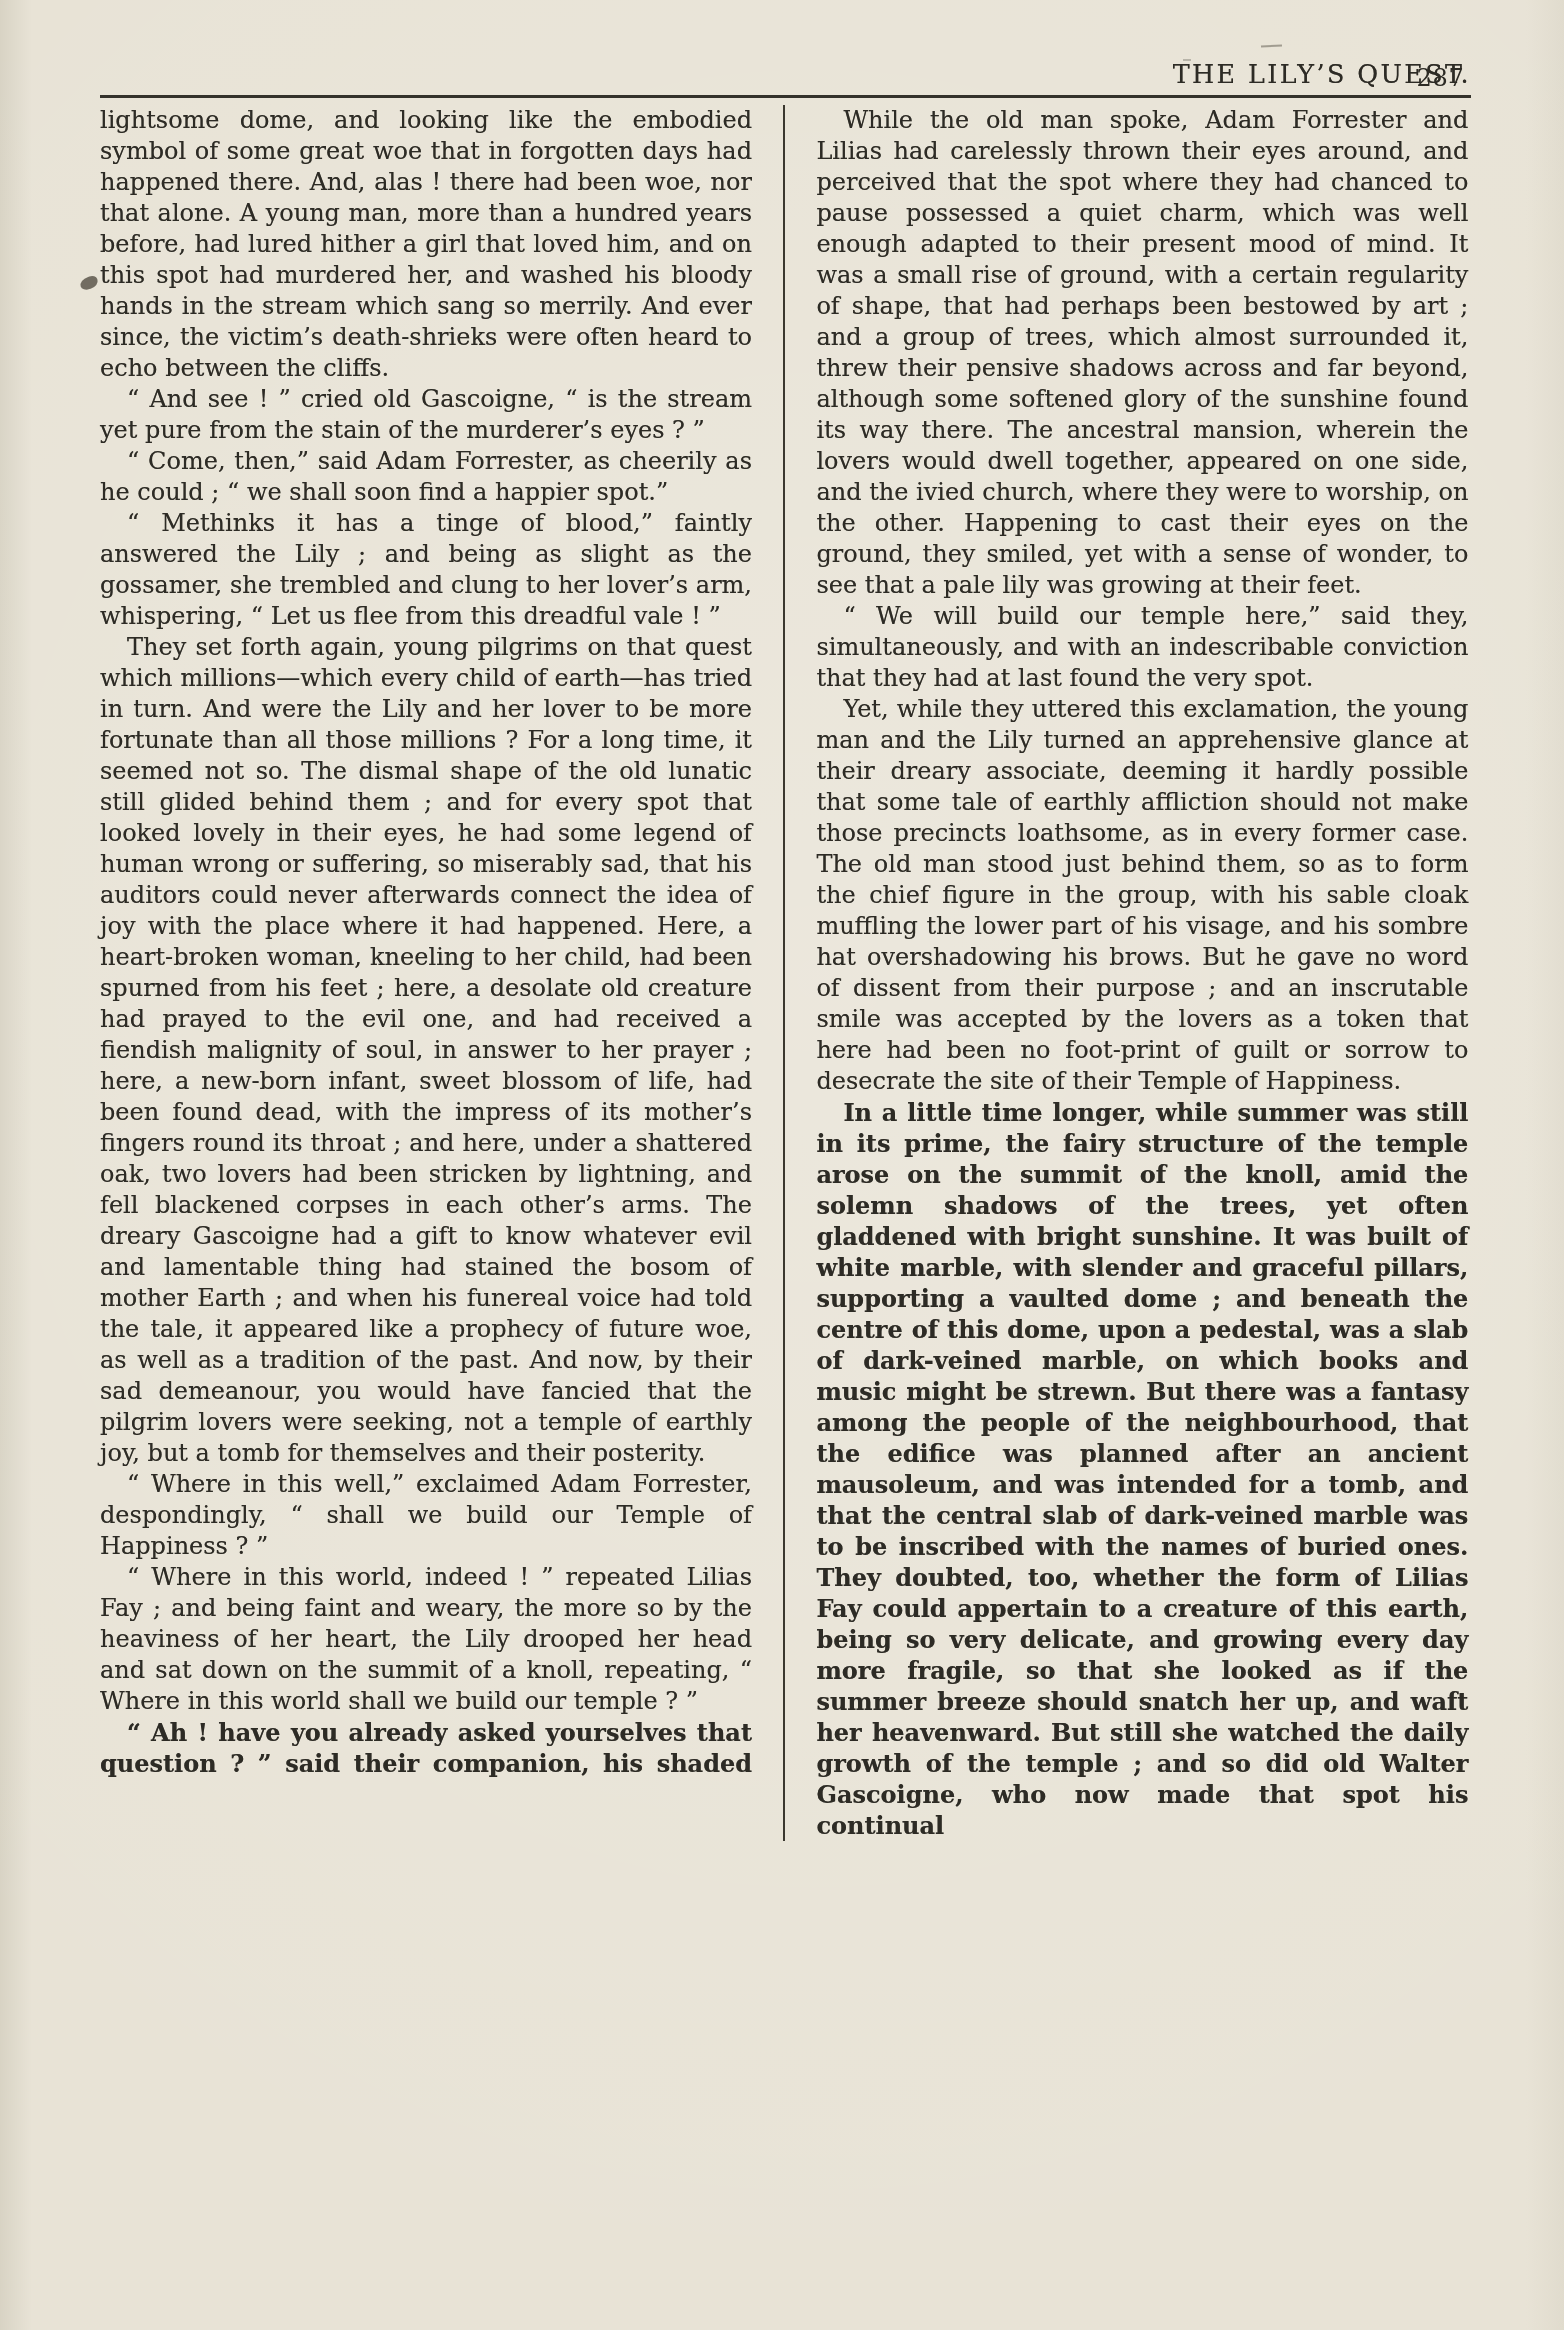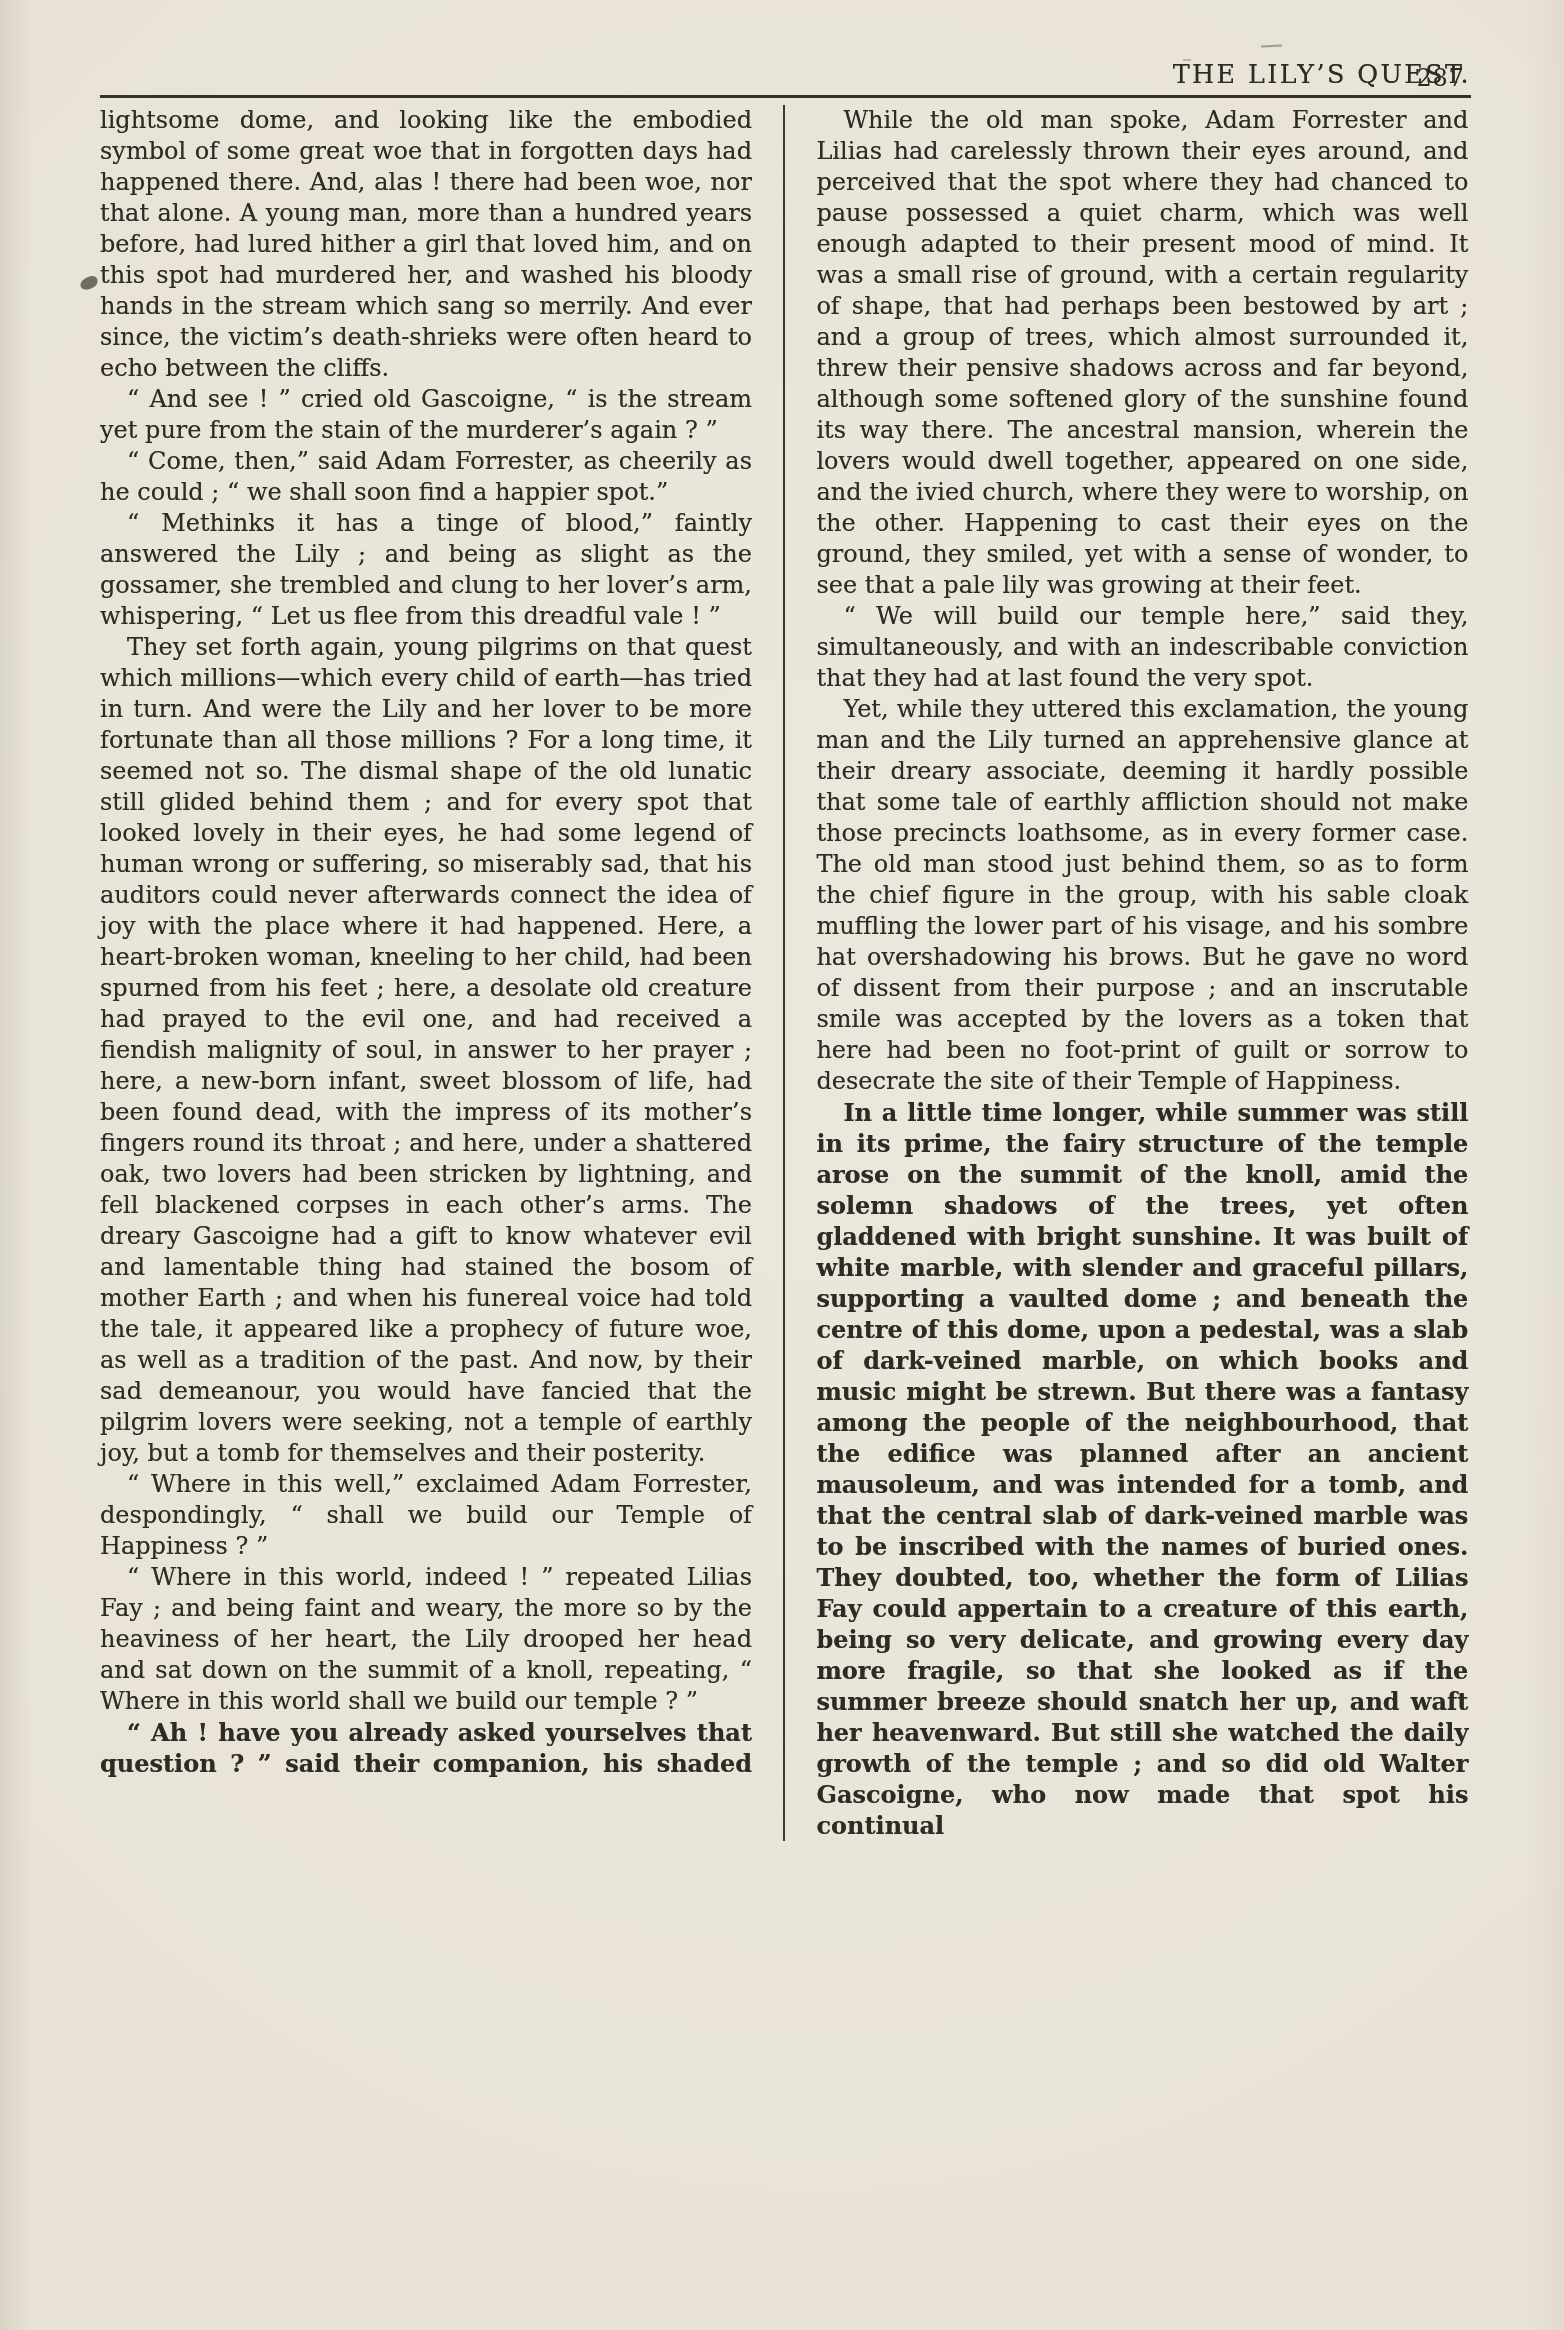--- a/index.html
+++ b/index.html
@@ -103,21 +103,21 @@
       <div class="title">THE LILY’S QUEST.</div>
       <div class="pagenum">287</div>
     </div>
 
     <hr class="rule">
 
     <div class="columns">
 
       <div class="col">
         <p class="flush">lightsome dome, and looking like the embodied symbol of some great woe that in forgotten days had happened there. And, alas ! there had been woe, nor that alone. A young man, more than a hundred years before, had lured hither a girl that loved him, and on this spot had murdered her, and washed his bloody hands in the stream which sang so merrily. And ever since, the victim’s death-shrieks were often heard to echo between the cliffs.</p>
-        <p>“ And see ! ” cried old Gascoigne, “ is the stream yet pure from the stain of the murderer’s again ? ”</p>
+        <p>“ And see ! ” cried old Gascoigne, “ is the stream yet pure from the stain of the murderer’s eyes ? ”</p>
         <p>“ Come, then,” said Adam Forrester, as cheerily as he could ; “ we shall soon find a happier spot.”</p>
         <p>“ Methinks it has a tinge of blood,” faintly answered the Lily ; and being as slight as the gossamer, she trembled and clung to her lover’s arm, whispering, “ Let us flee from this dreadful vale ! ”</p>
         <p>They set forth again, young pilgrims on that quest which millions—which every child of earth—has tried in turn. And were the Lily and her lover to be more fortunate than all those millions ? For a long time, it seemed not so. The dismal shape of the old lunatic still glided behind them ; and for every spot that looked lovely in their eyes, he had some legend of human wrong or suffering, so miserably sad, that his auditors could never afterwards connect the idea of joy with the place where it had happened. Here, a heart-broken woman, kneeling to her child, had been spurned from his feet ; here, a desolate old creature had prayed to the evil one, and had received a fiendish malignity of soul, in answer to her prayer ; here, a new-born infant, sweet blossom of life, had been found dead, with the impress of its mother’s fingers round its throat ; and here, under a shattered oak, two lovers had been stricken by lightning, and fell blackened corpses in each other’s arms. The dreary Gascoigne had a gift to know whatever evil and lamentable thing had stained the bosom of mother Earth ; and when his funereal voice had told the tale, it appeared like a prophecy of future woe, as well as a tradition of the past. And now, by their sad demeanour, you would have fancied that the pilgrim lovers were seeking, not a temple of earthly joy, but a tomb for themselves and their posterity.</p>
         <p>“ Where in this well,” exclaimed Adam Forrester, despondingly, “ shall we build our Temple of Happiness ? ”</p>
         <p>“ Where in this world, indeed ! ” repeated Lilias Fay ; and being faint and weary, the more so by the heaviness of her heart, the Lily drooped her head and sat down on the summit of a knoll, repeating, “ Where in this world shall we build our temple ? ”</p>
         <p class="runover">“ Ah ! have you already asked yourselves that question ? ” said their companion, his shaded</p>
       </div>
 
       <div class="divider"></div>
 

